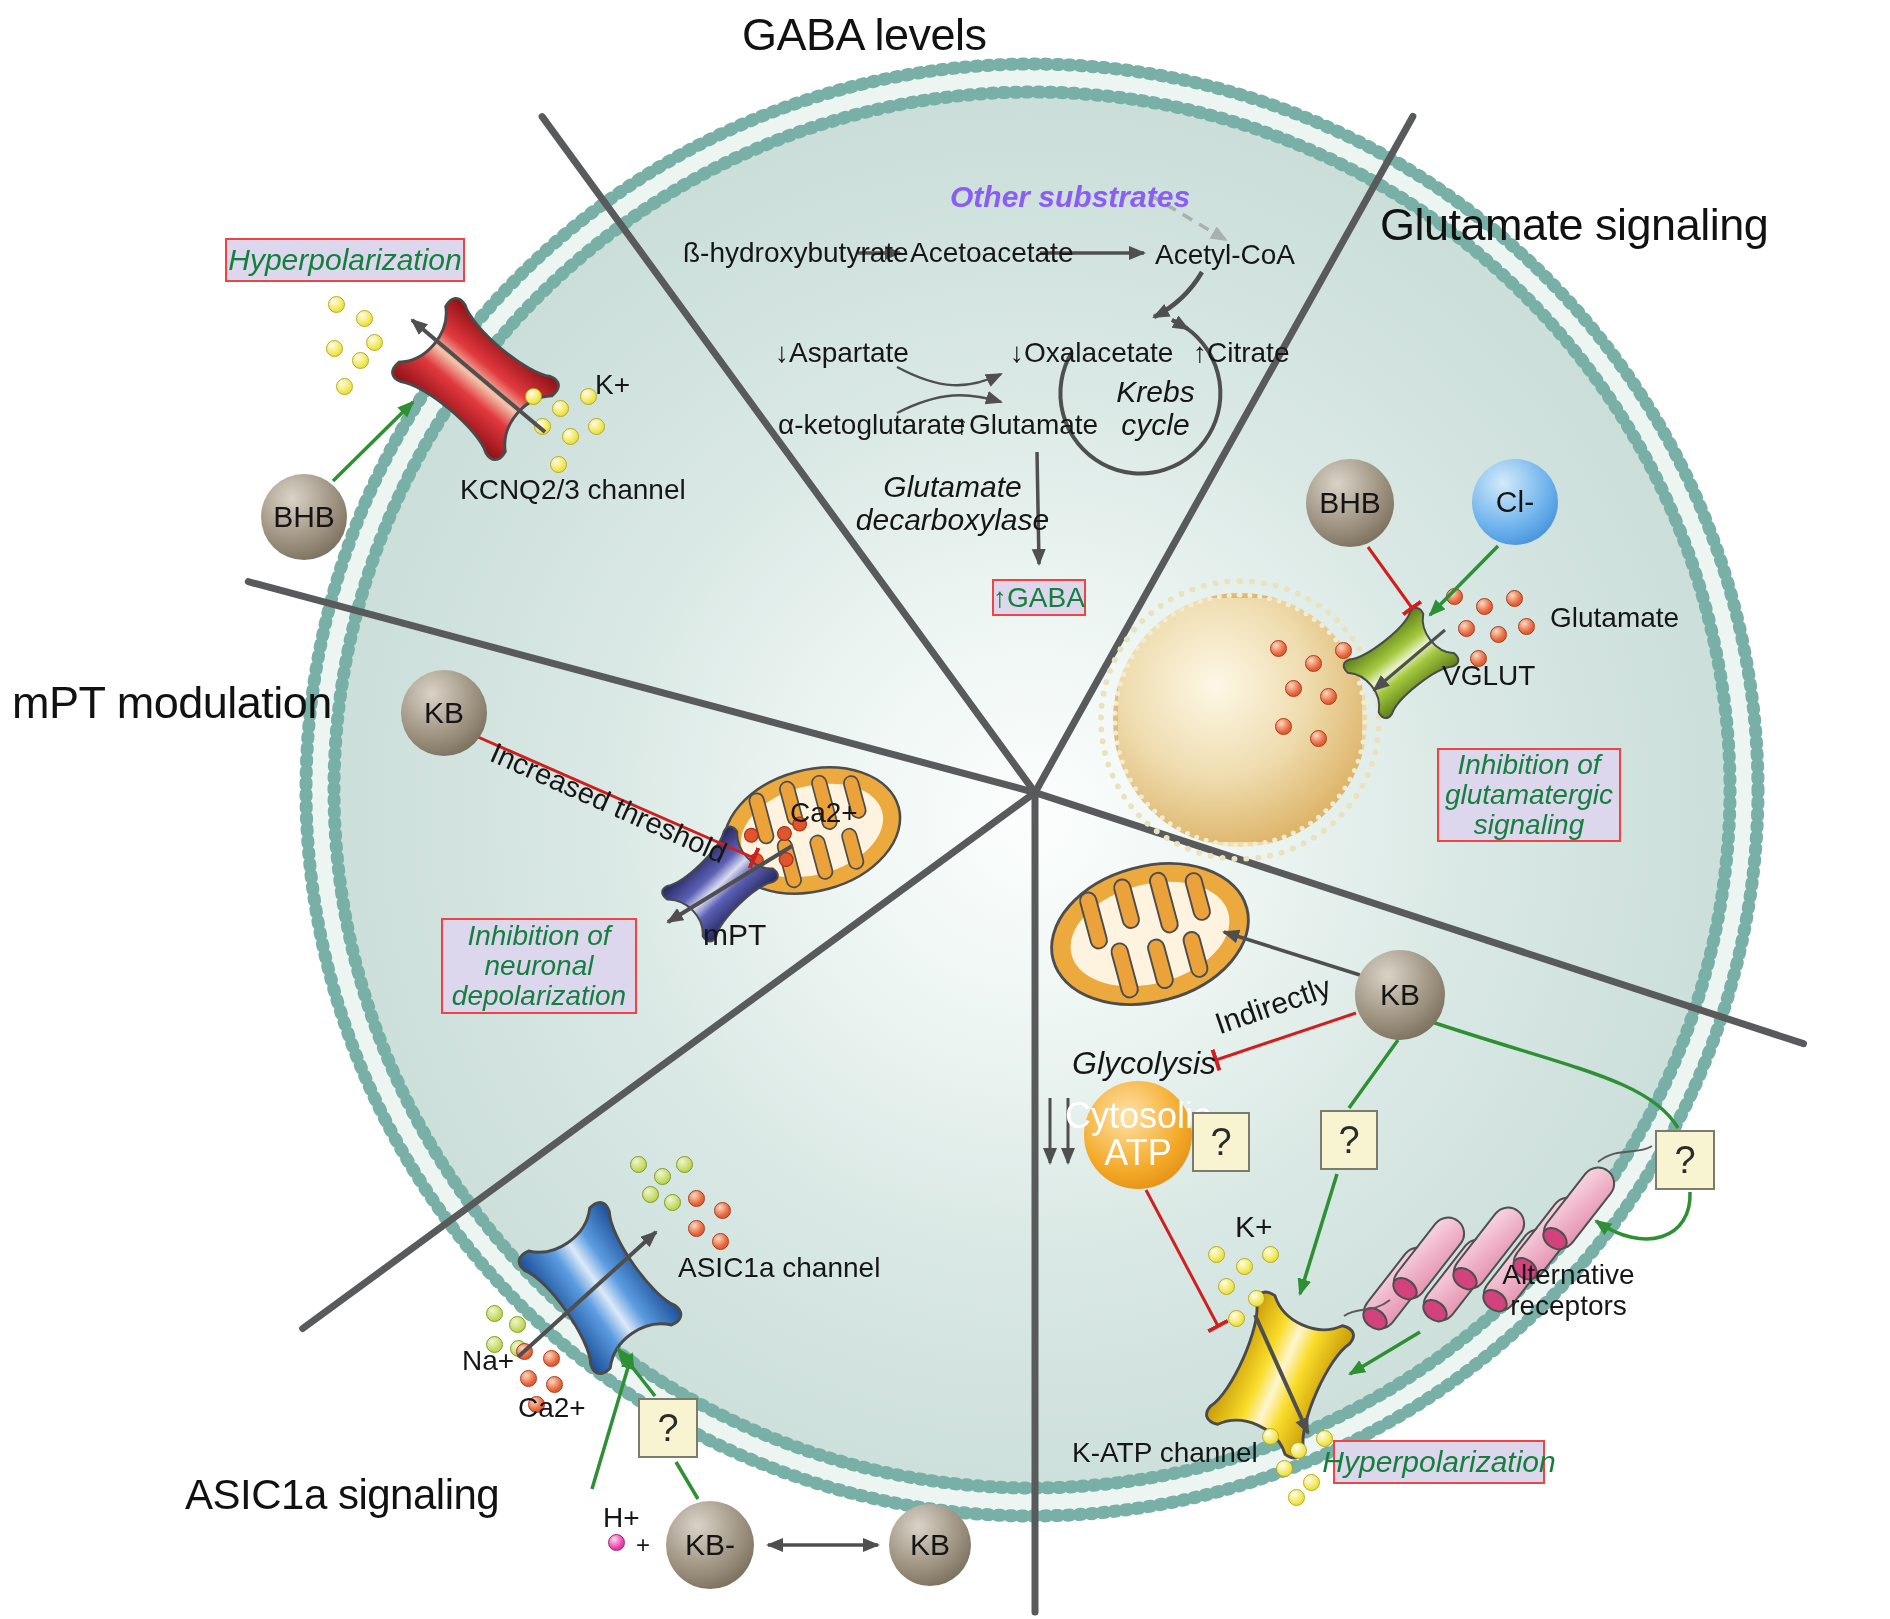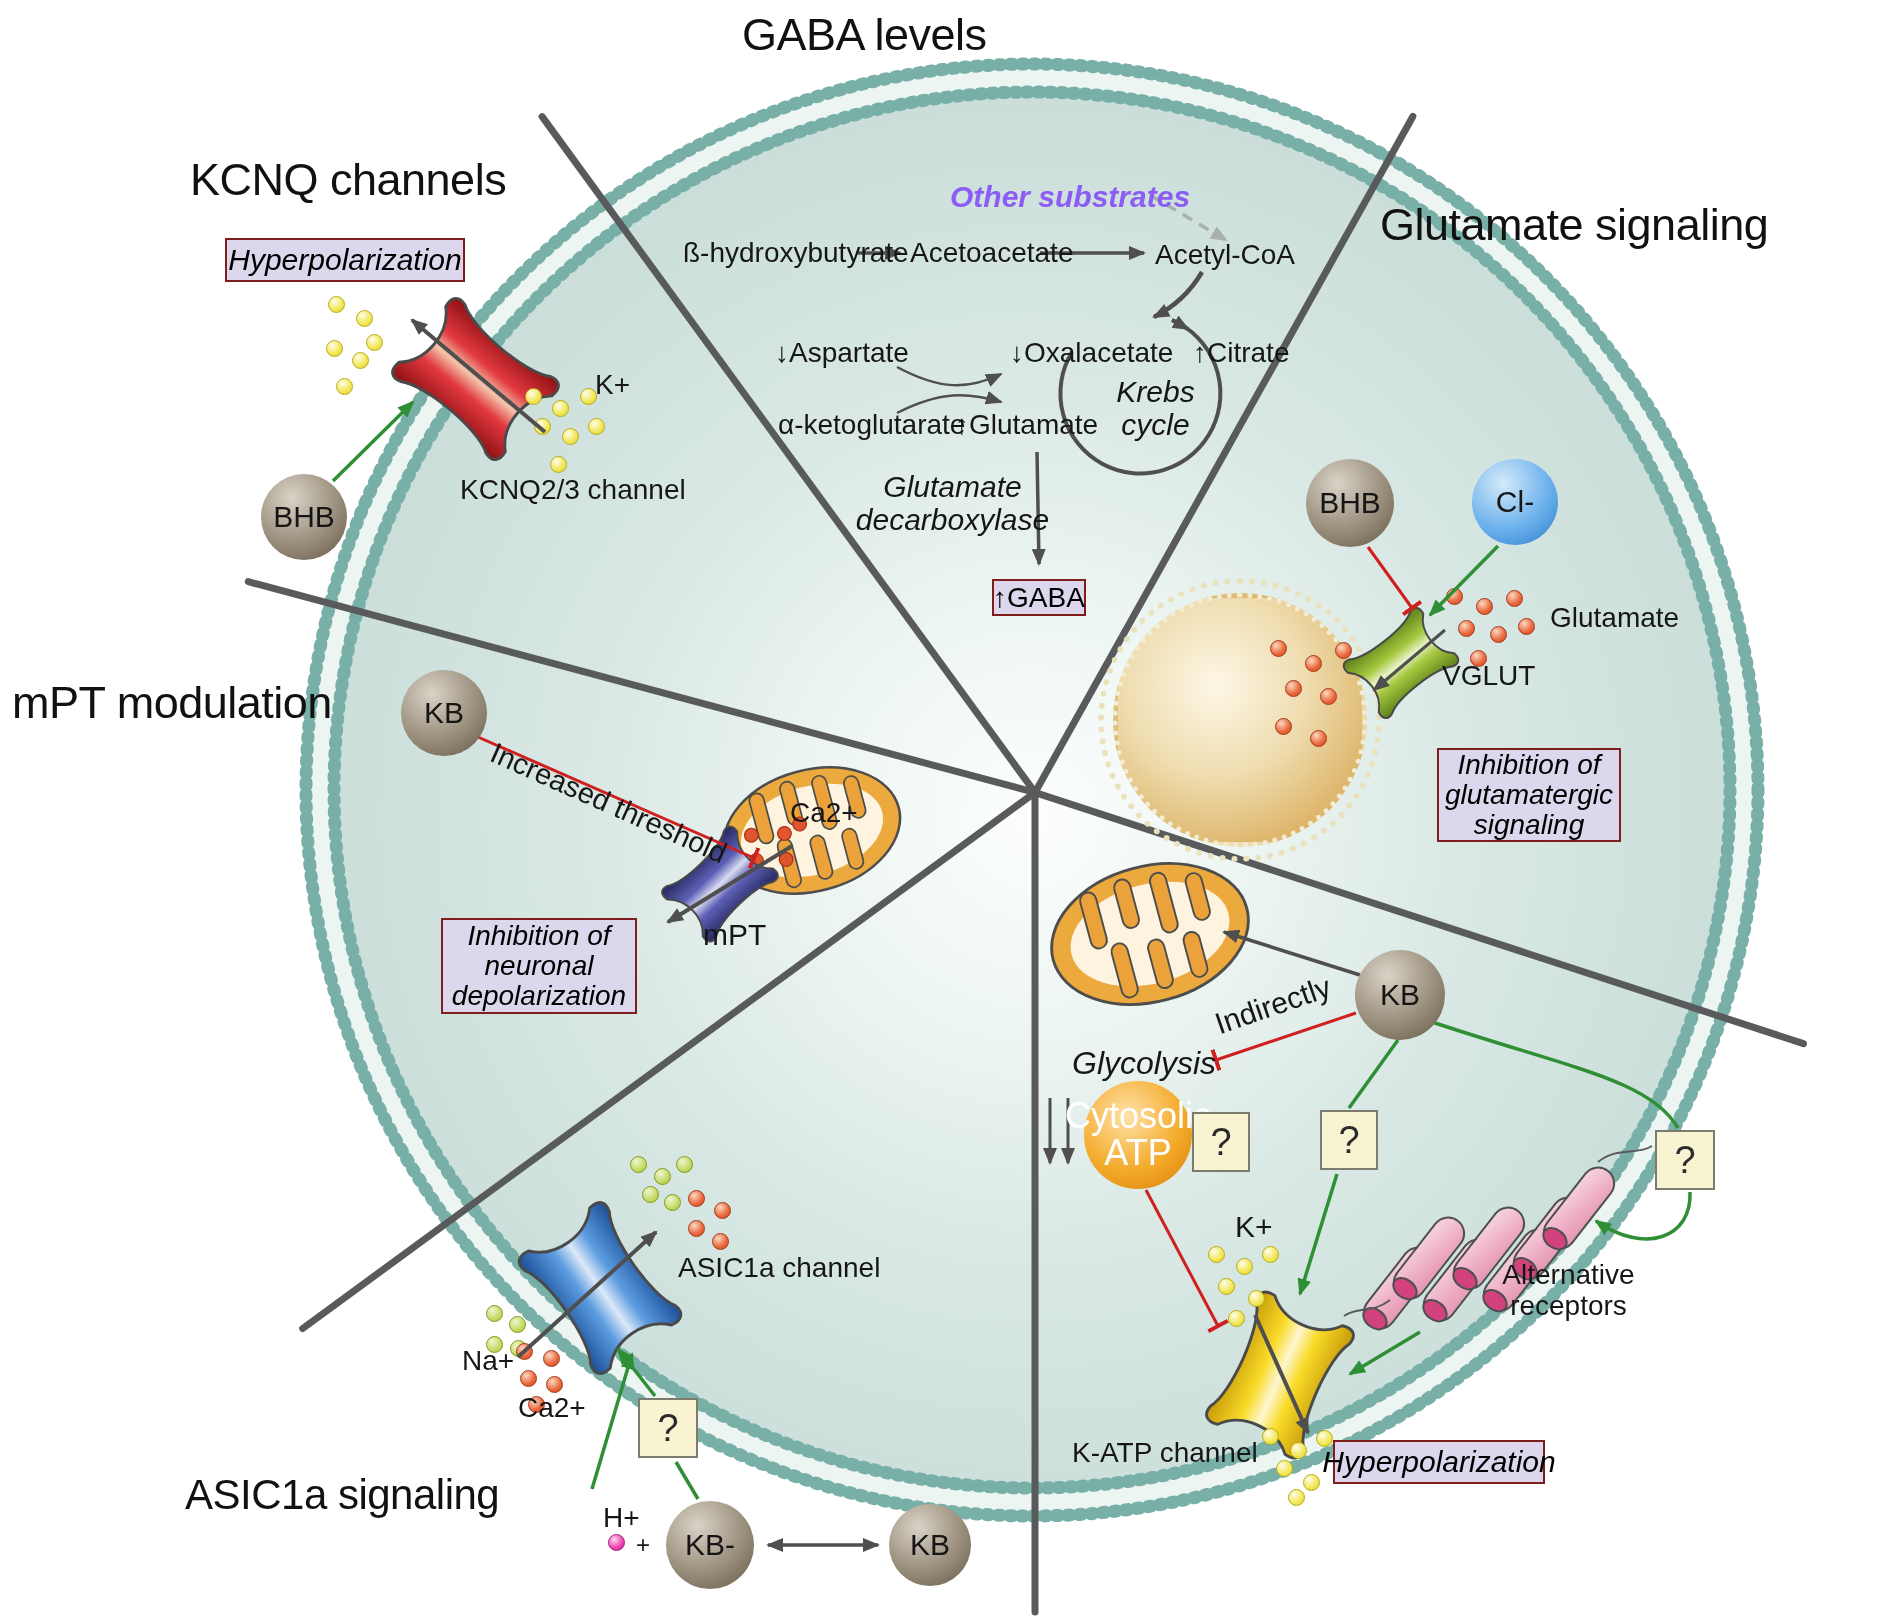--- a/index.html
+++ b/index.html
@@ -4,21 +4,21 @@
 <style>
   html,body{margin:0;padding:0;background:#fff;font-family:"Liberation Sans",sans-serif;}
   #canvas{position:relative;width:1890px;height:1619px;background:#fff;overflow:hidden;}
   .abs{position:absolute;}
   .lbl{position:absolute;font-size:28px;color:#161616;white-space:pre-line;line-height:1.1;z-index:6;}
   .it{font-style:italic;}
   .ctr{text-align:center;}
   .title{font-size:45px;color:#111;letter-spacing:-0.5px;white-space:nowrap;z-index:6;}
   .gray{color:#8b5cf6;font-weight:bold;}
   .divider{position:absolute;height:7px;background:#595a5c;transform-origin:0 50%;border-radius:4px;z-index:1;}
-  .pbox{position:absolute;background:#dcd7ec;border:2px solid #7f1d1d;color:#000000;font-style:italic;
+  .pbox{position:absolute;background:#dcd7ec;border:2px solid #ef4444;color:#15803d;font-style:italic;
         display:flex;align-items:center;justify-content:center;text-align:center;white-space:pre-line;
         line-height:1.07;font-size:28px;z-index:6;box-sizing:border-box;}
   .ybox{position:absolute;background:#f8f4d2;border:2px solid #7c7c6e;display:flex;align-items:center;
         justify-content:center;font-size:38px;color:#2b2b2b;z-index:6;box-sizing:border-box;}
   .sphere{position:absolute;border-radius:50%;display:flex;align-items:center;justify-content:center;
         font-size:30px;color:#151515;z-index:5;}
   .sph-brown{background:radial-gradient(circle at 36% 28%,#d9d3c7,#9a8e7c 55%,#675b4a 96%);}
   .sph-blue{background:radial-gradient(circle at 36% 28%,#d3eafa,#6db2ec 55%,#2f80cf 96%);}
   .sph-orange{background:radial-gradient(circle at 40% 32%,#ffe2a8,#f3a826 58%,#d8820e 96%);color:#fff;line-height:1.02;text-align:center;}
   .dot{position:absolute;width:17px;height:17px;border-radius:50%;box-sizing:border-box;z-index:3;}
@@ -297,21 +297,20 @@
       <div class="dot dot-o" style="left: 1305px; top: 655px;"></div>
       <div class="dot dot-o" style="left: 1335px; top: 642px;"></div>
       <div class="dot dot-o" style="left: 1285px; top: 680px;"></div>
       <div class="dot dot-o" style="left: 1320px; top: 688px;"></div>
       <div class="dot dot-o" style="left: 1275px; top: 718px;"></div>
       <div class="dot dot-o" style="left: 1310px; top: 730px;"></div>
       <div class="dot dot-m" style="left: 608px; top: 1534px;"></div>
     </div>
 
   <div class="lbl title" style="left:742px;top:10px;">GABA levels</div>
-  <div class="lbl title" style="left:190px;top:155px;">KCNQ channels</div>
   <div class="lbl title" style="left:1380px;top:200px;">Glutamate signaling</div>
   <div class="lbl title" style="left:12px;top:678px;">mPT modulation</div>
   <div class="lbl title" style="left:185px;top:1472px;font-size:42px;">ASIC1a signaling</div>
 
   <div class="lbl it gray" style="left:950px;top:180px;font-size:30px;">Other substrates</div>
   <div class="lbl" style="left:683px;top:238px;">ß-hydroxybutyrate</div>
   <div class="lbl" style="left:910px;top:238px;">Acetoacetate</div>
   <div class="lbl" style="left:1155px;top:240px;">Acetyl-CoA</div>
   <div class="lbl" style="left:775px;top:338px;">↓Aspartate</div>
   <div class="lbl" style="left:1010px;top:338px;">↓Oxalacetate</div>

